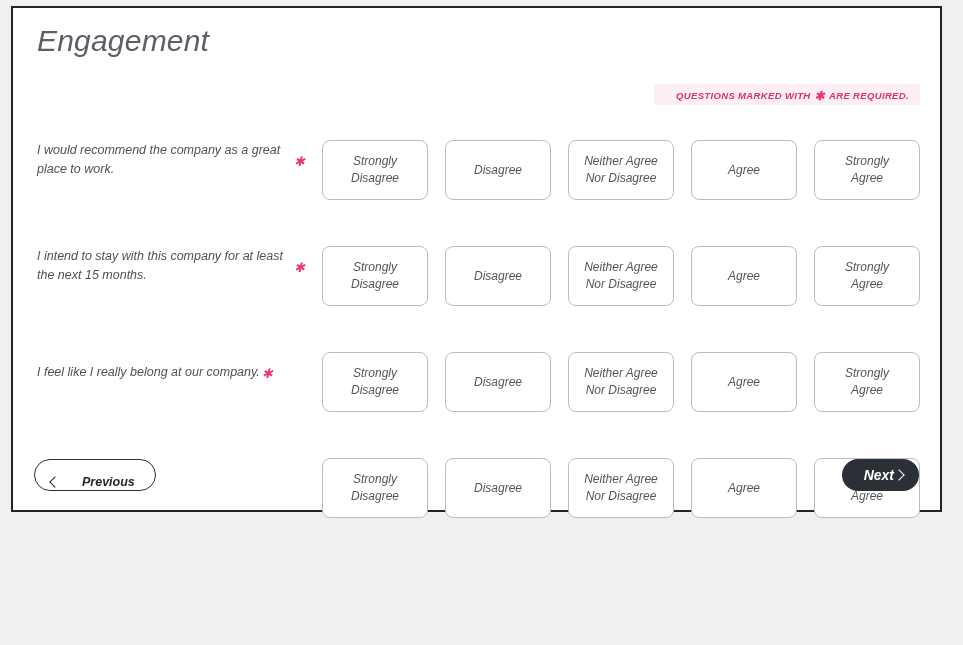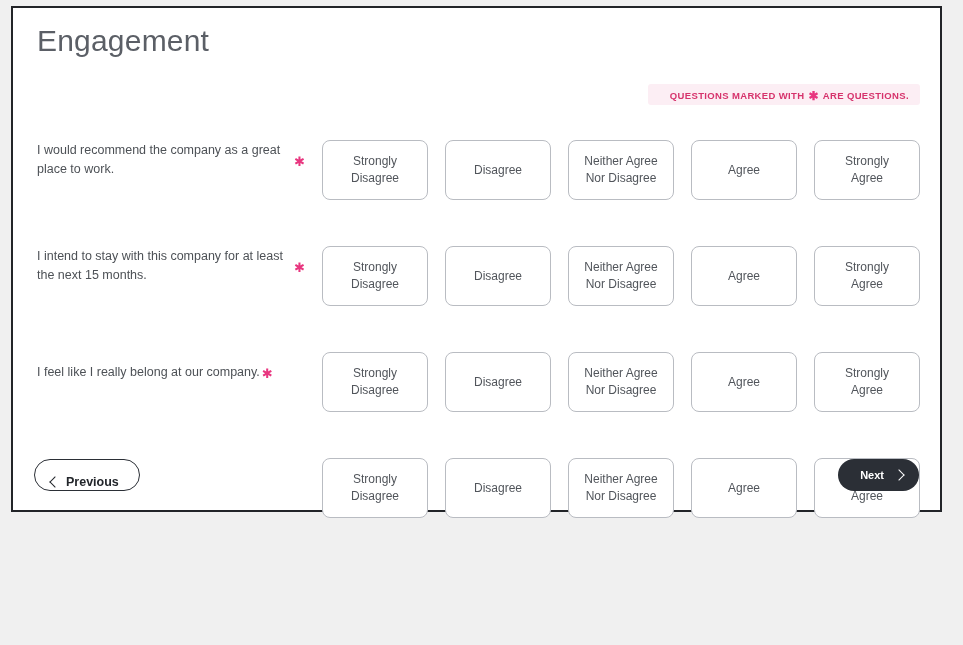--- a/index.html
+++ b/index.html
@@ -20,20 +20,21 @@
   
   .survey-frame {
     position: absolute;
     left: 11px;
     top: 6px;
     width: 931px;
     height: 506px;
     background: #ffffff;
     border: 2px solid #222428;
     box-sizing: border-box;
+    font-style: italic;
   }
 
   .survey-inner {
     position: absolute;
     left: 0;
     top: 0;
     right: 0;
     bottom: 0;
     background: #ffffff;
   }
@@ -152,40 +153,40 @@
     height: 32px;
     padding: 14px 20px 0 16px;
     border: 1.4px solid #2b2f36;
     border-radius: 18px;
     background: #ffffff;
     color: #23262b;
     font-size: 12.5px;
     font-weight: bold;
     display: flex;
     align-items: center;
-    gap: 7px;
+    gap: 23px;
     cursor: pointer;
     box-sizing: border-box;
   }
 
   .btn-next {
     position: absolute;
     right: 21px;
     top: 0;
     height: 32px;
     padding: 0 16px 0 22px;
     border: none;
     border-radius: 18px;
     background: #2b2f36;
     color: #ffffff;
-    font-size: 11px;
+    font-size: 14px;
     font-weight: bold;
     display: flex;
     align-items: center;
-    gap: 11px;
+    gap: 1px;
     cursor: pointer;
     box-sizing: border-box;
   }
 
   .chev {
     display: inline-block;
     width: 7px;
     height: 7px;
     border-top: 1.6px solid currentColor;
     border-right: 1.6px solid currentColor;
@@ -198,21 +199,21 @@
 
 <div id="screen">
   <div class="survey-frame">
     <div class="survey-inner">
 
       <div class="page-title">Engagement</div>
 
       <div class="required-badge">
         <span>QUESTIONS MARKED WITH</span>
         <span class="star">✱</span>
-        <span>ARE QUESTIONS.</span>
+        <span>ARE REQUIRED.</span>
       </div>
 
       <div class="questions">
 
         <div class="q-row">
           <div class="q-text">
             <span>I would recommend the company as a great place to work.</span>
             <span class="star">✱</span>
           </div>
           <div class="options">

